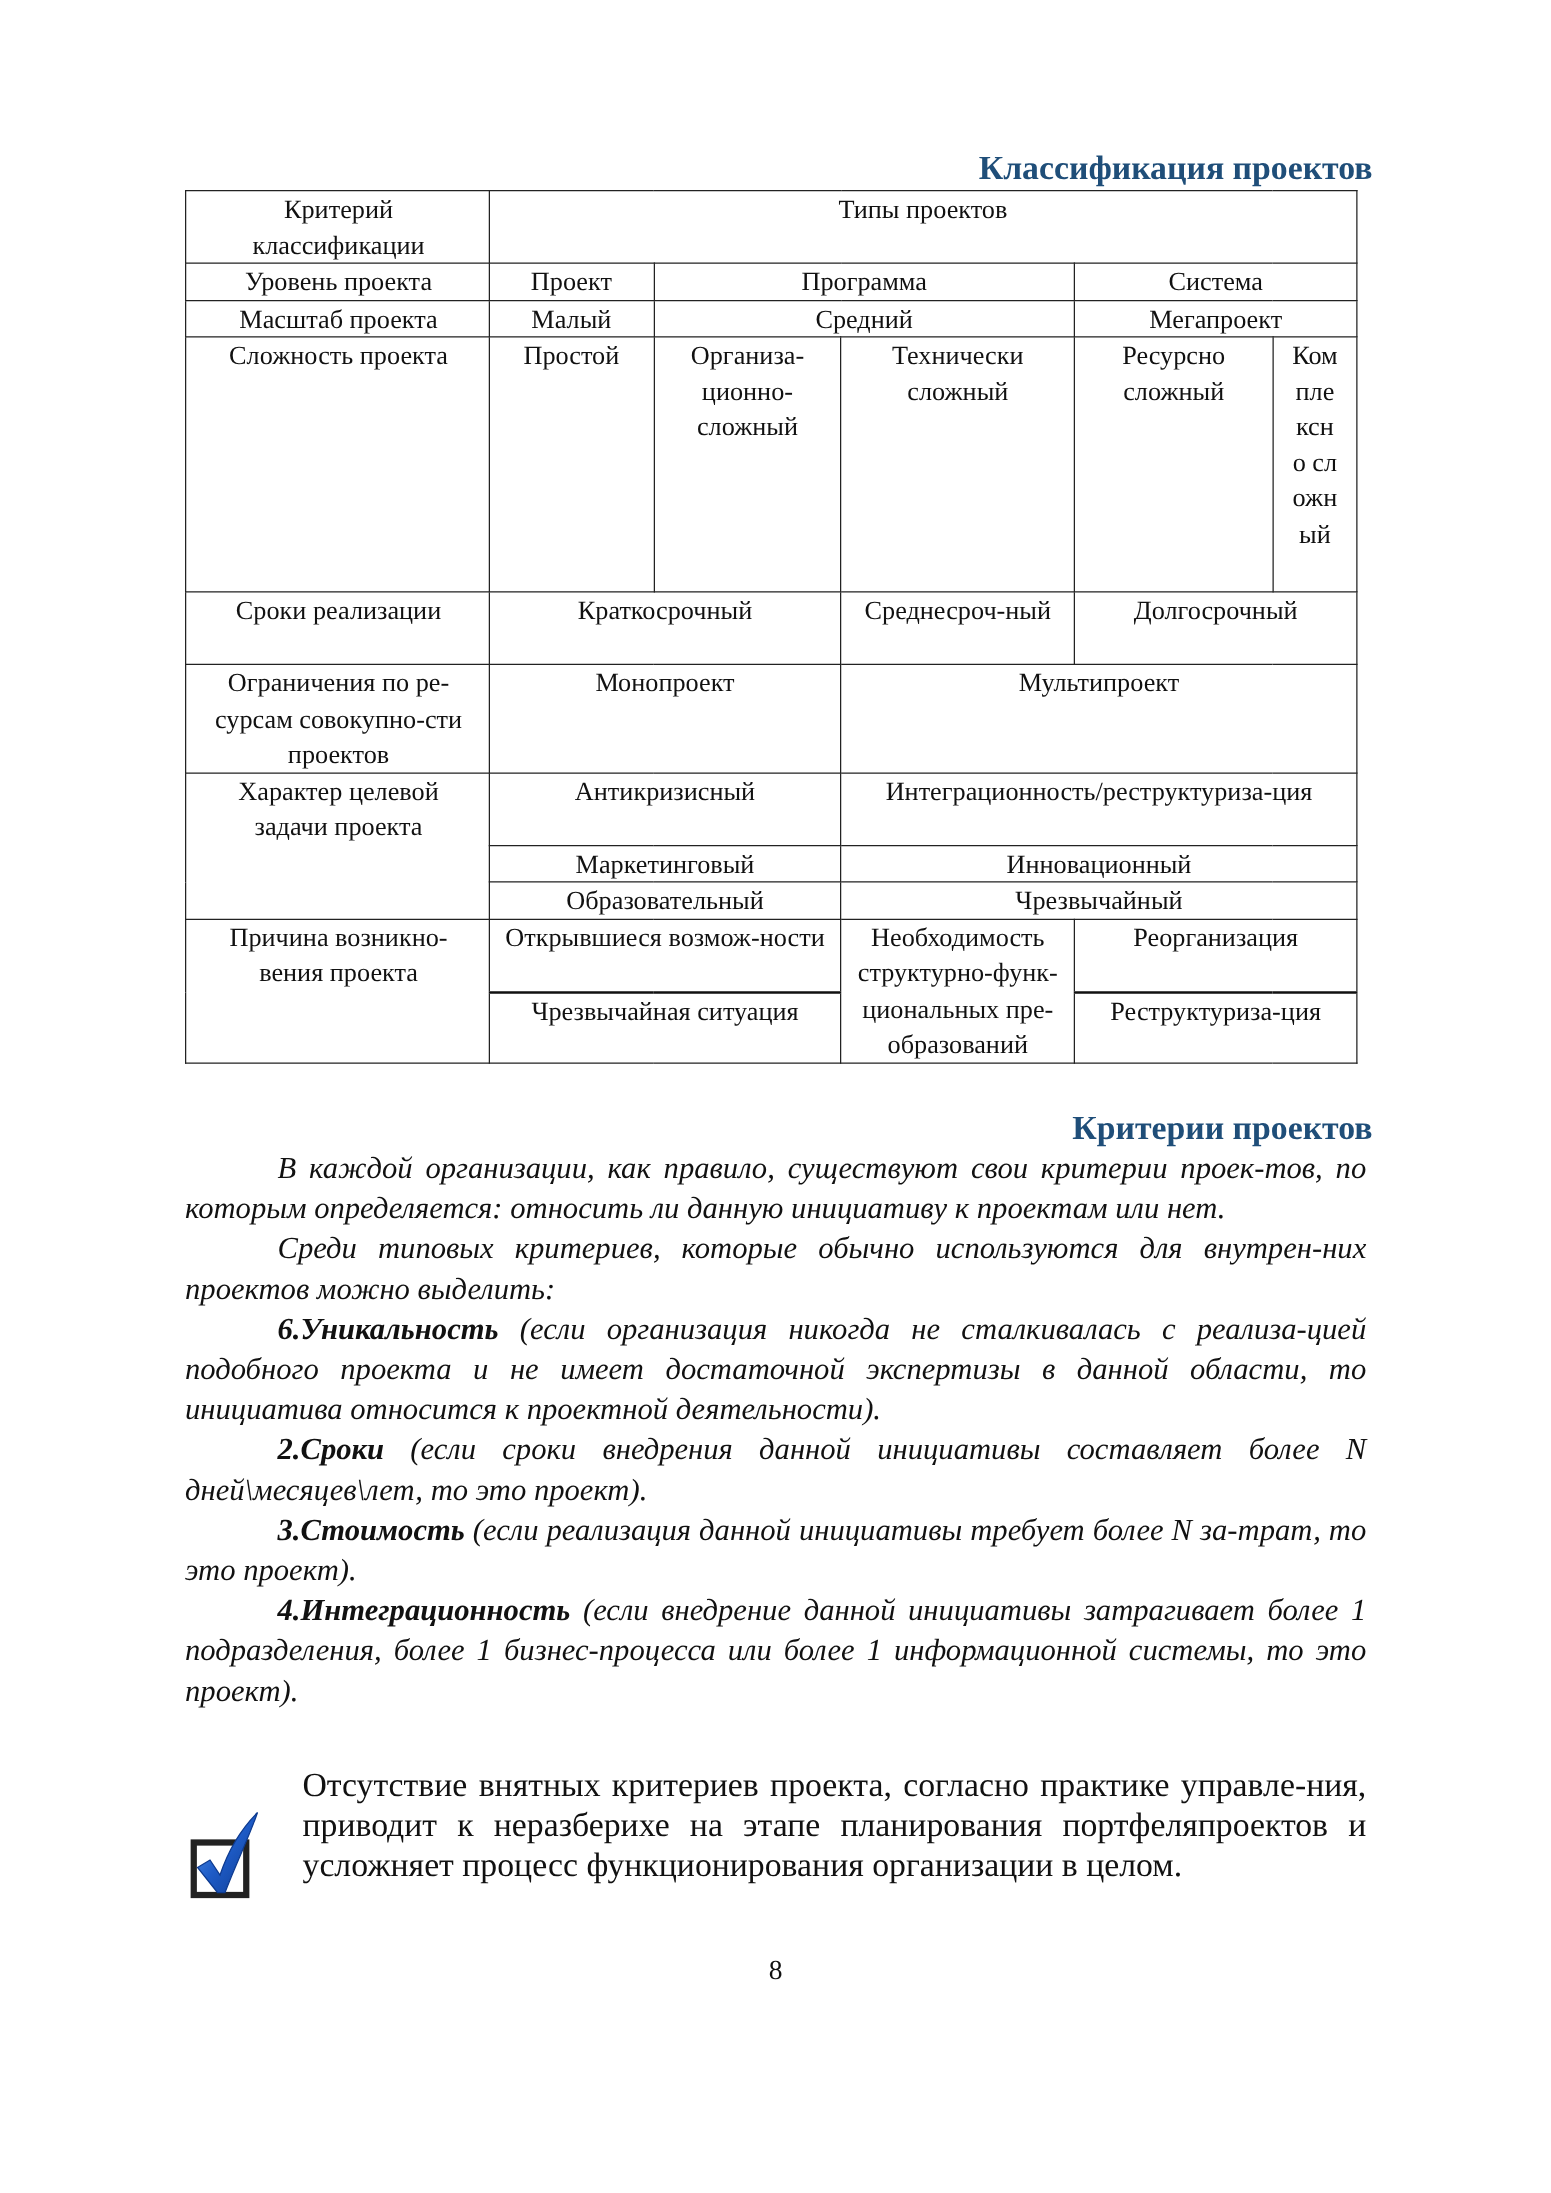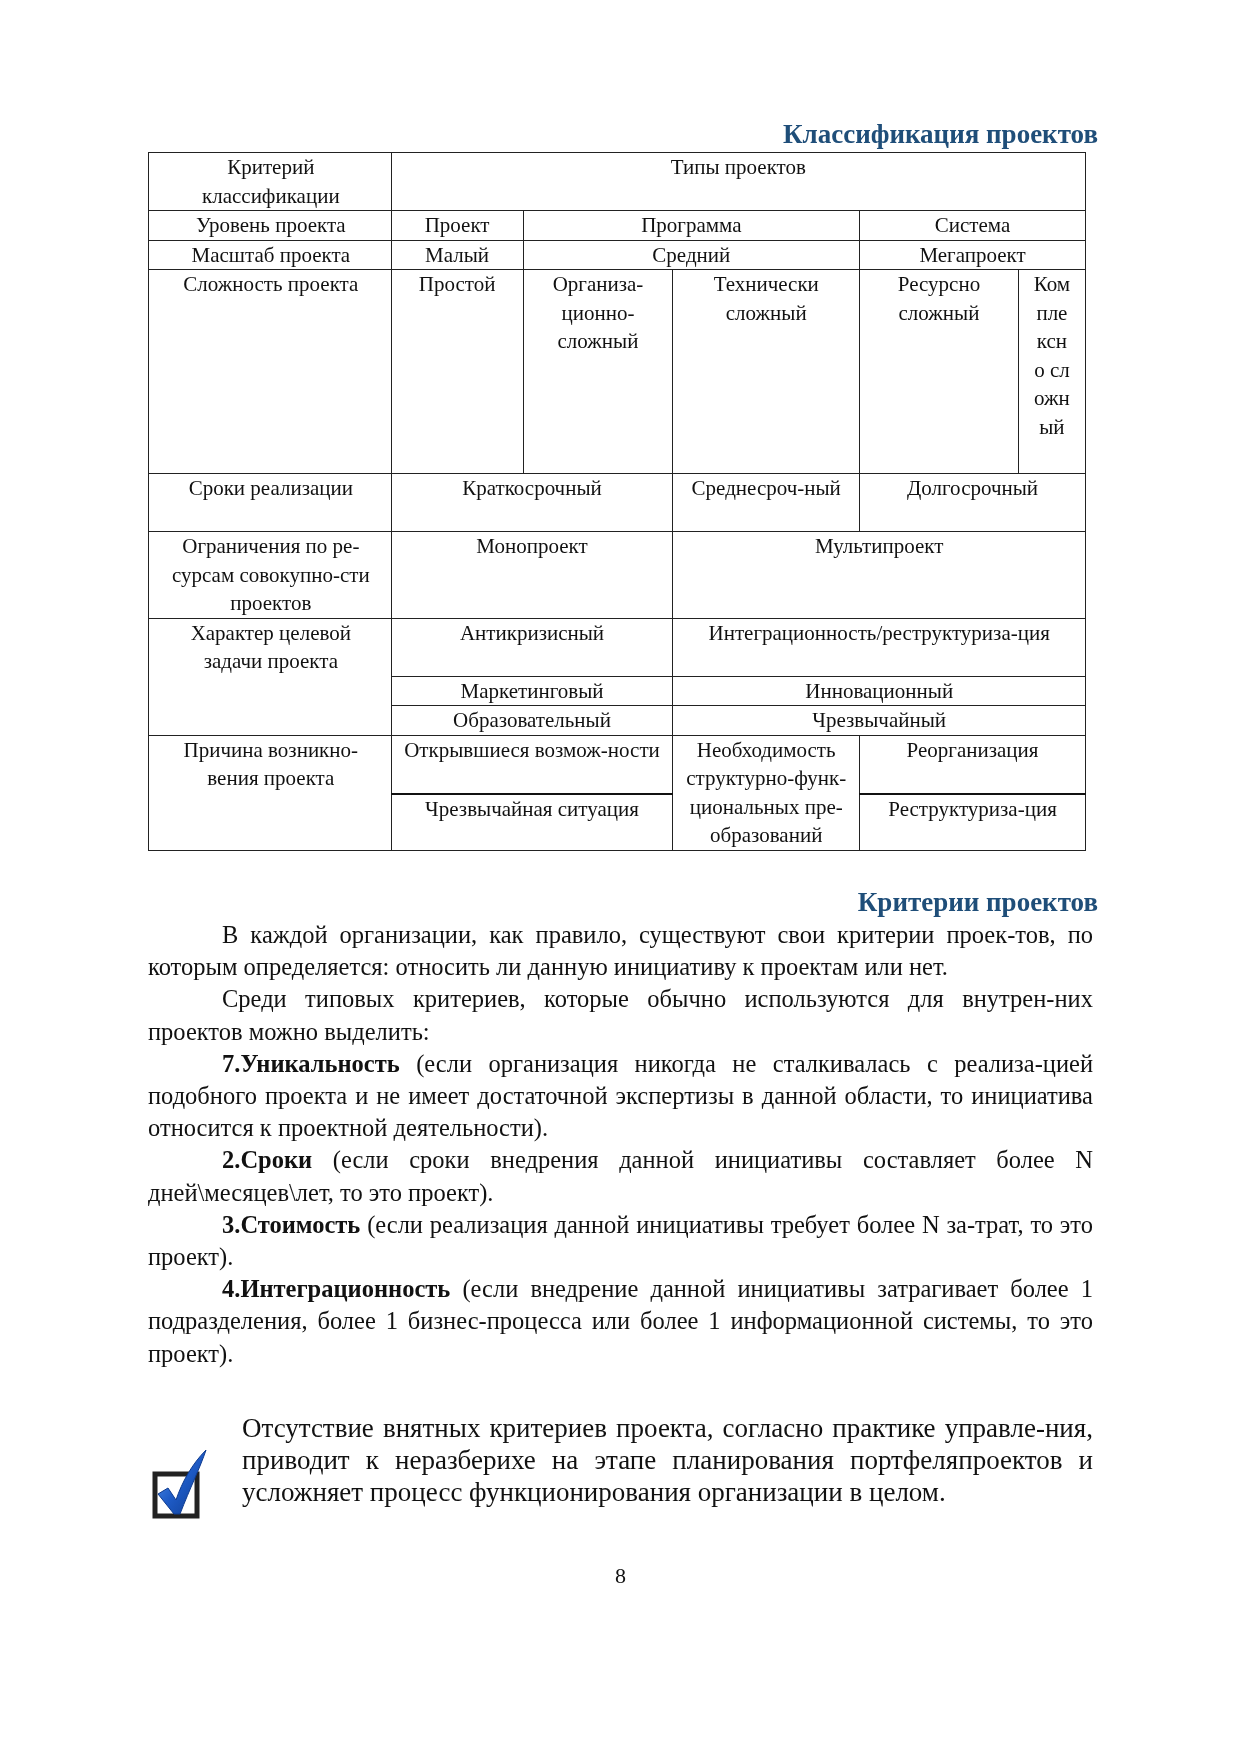--- a/index.html
+++ b/index.html
@@ -102,24 +102,24 @@
   </tr>
   <tr style="height:56px">
     <td colspan="2" class="thick-top">Чрезвычайная ситуация</td>
     <td colspan="2" class="thick-top">Реструктуриза-ция</td>
   </tr>
 </tbody>
   </table>
 
 <div id="title2" class="title">Критерии проектов</div>
 
-<div class="text" style="top:919px;">
+<div class="text" style="top:919px;font-style:italic;">
   <p>В каждой организации, как правило, существуют свои критерии проек-тов, по которым определяется: относить ли данную инициативу к проектам или нет.</p>
   <p>Среди типовых критериев, которые обычно используются для внутрен-них проектов можно выделить:</p>
-  <p><b>7.Уникальность</b><span> (если организация никогда не сталкивалась с реализа-цией подобного проекта и не имеет достаточной экспертизы в данной области, то инициатива относится к проектной деятельности).</span></p>
+  <p><b>6.Уникальность</b><span> (если организация никогда не сталкивалась с реализа-цией подобного проекта и не имеет достаточной экспертизы в данной области, то инициатива относится к проектной деятельности).</span></p>
   <p><b>2.Сроки</b><span> (если сроки внедрения данной инициативы составляет более N дней\месяцев\лет, то это проект).</span></p>
   <p><b>3.Стоимость</b><span> (если реализация данной инициативы требует более N за-трат, то это проект).</span></p>
   <p><b>4.Интеграционность</b><span> (если внедрение данной инициативы затрагивает более 1 подразделения, более 1 бизнес-процесса или более 1 информационной системы, то это проект).</span></p>
 </div>
 
 <div class="check">
   <svg width="56" height="72" viewBox="0 0 56 72">
     <defs>
       <linearGradient id="cg" x1="0" y1="0" x2="1" y2="1">
         <stop offset="0" stop-color="#5a9cf0"></stop>

